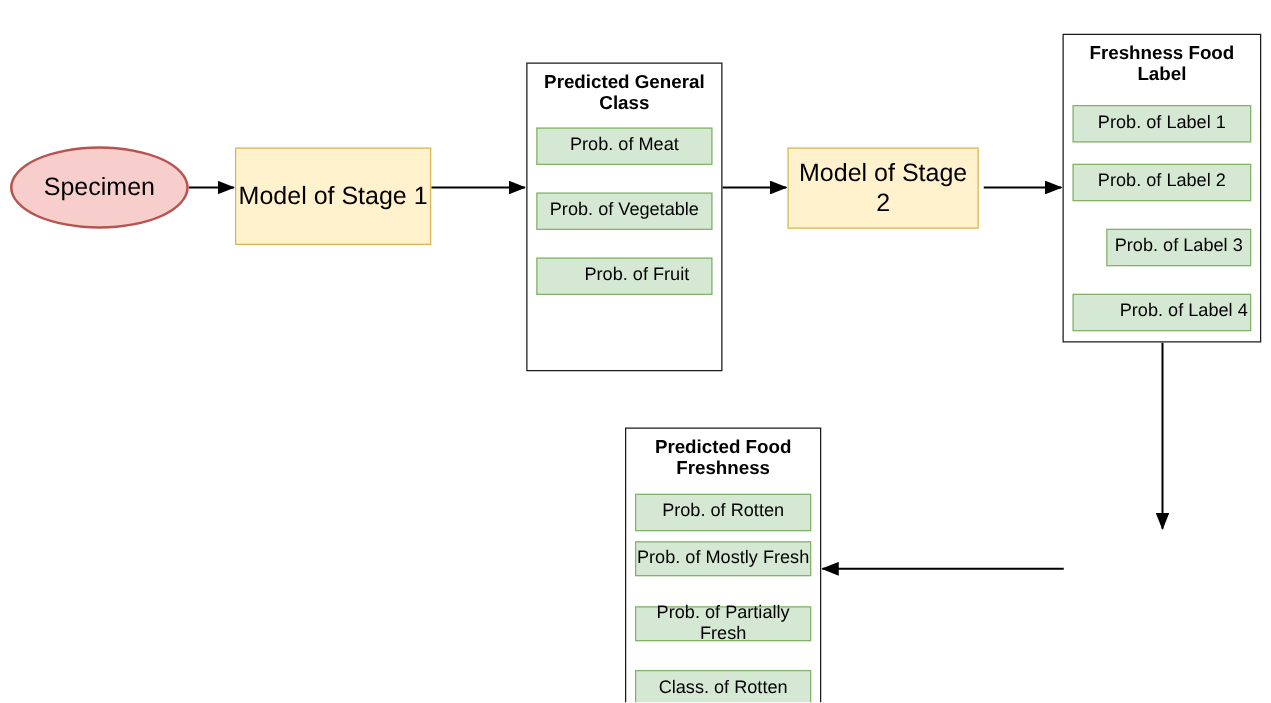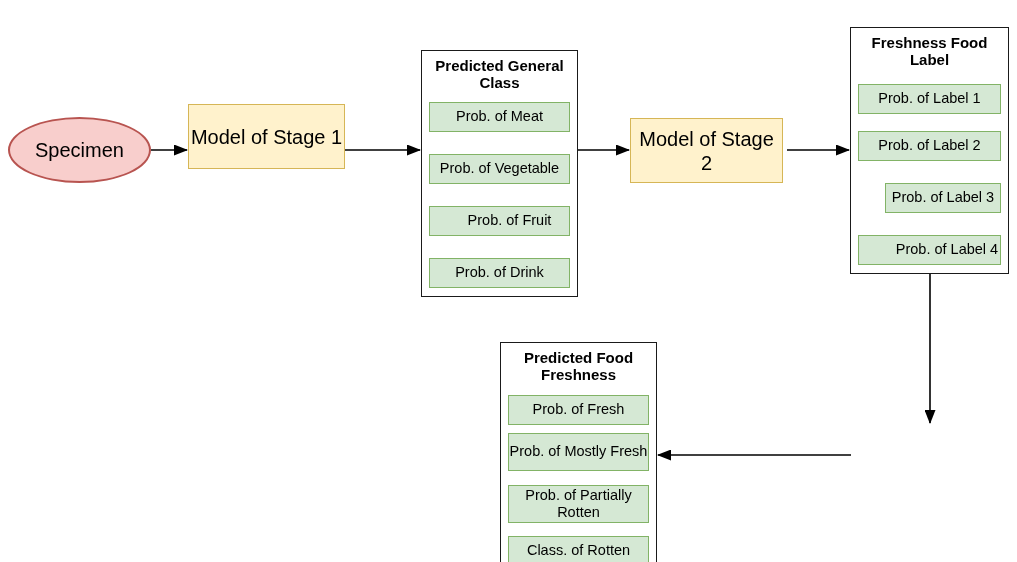--- a/index.html
+++ b/index.html
@@ -69,21 +69,21 @@
     border: 1.5px solid var(--prob-stroke);
     box-sizing: border-box;
     display: flex;
     align-items: center;
     justify-content: center;
     text-align: center;
     font-size: 14.5px;
     color: #000000;
     line-height: 1.2;
   }
-  .prob.tall { height: 38px; }
+  .prob.tall { height: 28px; }
 </style>
 </head>
 <body>
 
 <div class="canvas">
 
   <svg class="edges" viewBox="0 0 1017 562" xmlns="http://www.w3.org/2000/svg">
     <defs>
       <marker id="arrowhead" markerUnits="userSpaceOnUse" markerWidth="14" markerHeight="11" refX="13" refY="5.5" orient="auto">
         <path d="M0,0 L14,5.5 L0,11 Z" fill="#000000"></path>
@@ -94,46 +94,45 @@
     <line x1="577" y1="150" x2="629" y2="150" stroke="#000000" stroke-width="1.6" marker-end="url(#arrowhead)"></line>
     <line x1="787" y1="150" x2="849" y2="150" stroke="#000000" stroke-width="1.6" marker-end="url(#arrowhead)"></line>
     <line x1="930" y1="274" x2="930" y2="423" stroke="#000000" stroke-width="1.6" marker-end="url(#arrowhead)"></line>
     <line x1="851" y1="455" x2="658" y2="455" stroke="#000000" stroke-width="1.6" marker-end="url(#arrowhead)"></line>
   </svg>
 
   <div class="node ellipse" style="left:8px; top:117px; width:143px; height:66px;">
     <span>Specimen</span>
   </div>
 
-  <div class="node model" style="left:188px; top:104px; width:157px; height:65px;">
+  <div class="node model" style="left:188px; top:118px; width:157px; height:78px;">
     <span>Model of Stage 1</span>
   </div>
 
   <div class="container" style="left:421px; top:27px; width:157px; height:247px;margin-top:23px;">
     <div class="ctitle">Predicted General Class</div>
     <div class="prob" style="top:51px;">Prob. of Meat</div>
     <div class="prob" style="top:103px;text-align:center;">Prob. of Vegetable</div>
     <div class="prob" style="top:155px;padding-left:20px;">Prob. of Fruit</div>
-    <div class="prob" style="top:207px;">Prob. of Drink</div>
   </div>
 
   <div class="node model" style="left:630px; top:118px; width:153px; height:65px;">
     <span>Model of Stage 2</span>
   </div>
 
   <div class="container" style="left:850px; top:27px; width:159px; height:247px;">
     <div class="ctitle">Freshness Food Label</div>
     <div class="prob" style="top:56px;">Prob. of Label 1</div>
     <div class="prob" style="top:103px;">Prob. of Label 2</div>
     <div class="prob" style="top:155px;margin-left:27px;">Prob. of Label 3</div>
     <div class="prob" style="top:207px;padding-left:35px;">Prob. of Label 4</div>
   </div>
 
 
   <div class="container" style="left:500px; top:320px; width:157px; height:234px;margin-top:22px;">
     <div class="ctitle">Predicted Food Freshness</div>
-    <div class="prob" style="top:52px;">Prob. of Fresh</div>
+    <div class="prob" style="top:52px;">Prob. of Rotten</div>
     <div class="prob tall" style="top:90px;">Prob. of Mostly Fresh</div>
-    <div class="prob tall" style="top:142px;">Prob. of Partially Rotten</div>
+    <div class="prob tall" style="top:142px;">Prob. of Partially Fresh</div>
     <div class="prob" style="top:193px;">Class. of Rotten</div>
   </div>
 
 </div>
 
 </body></html>

